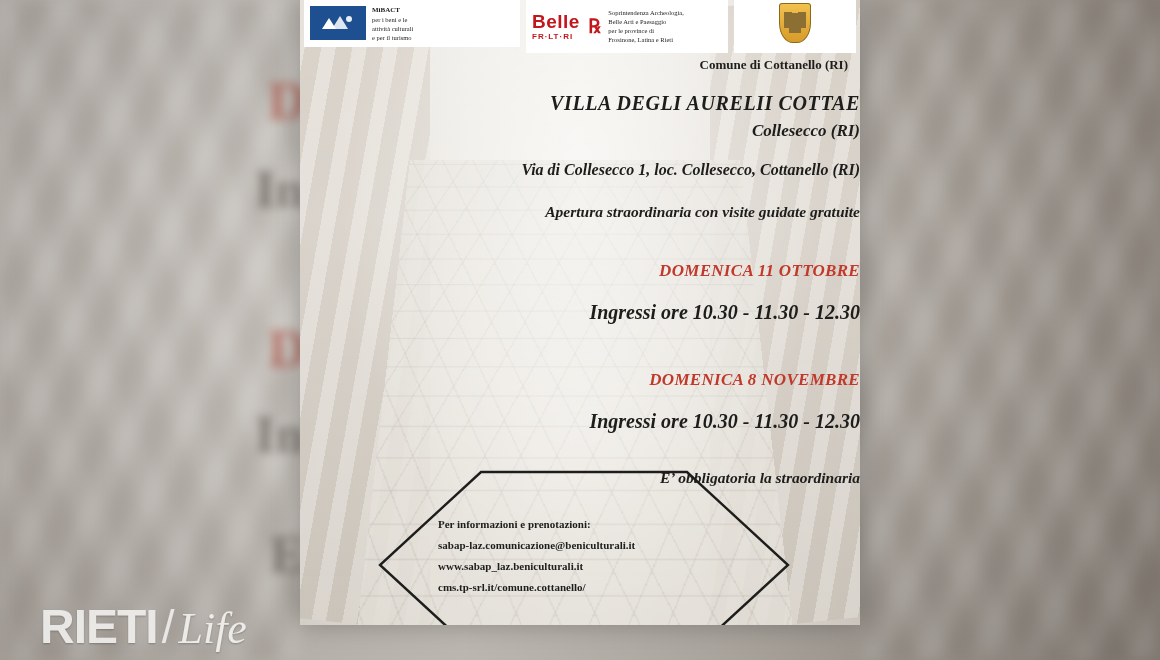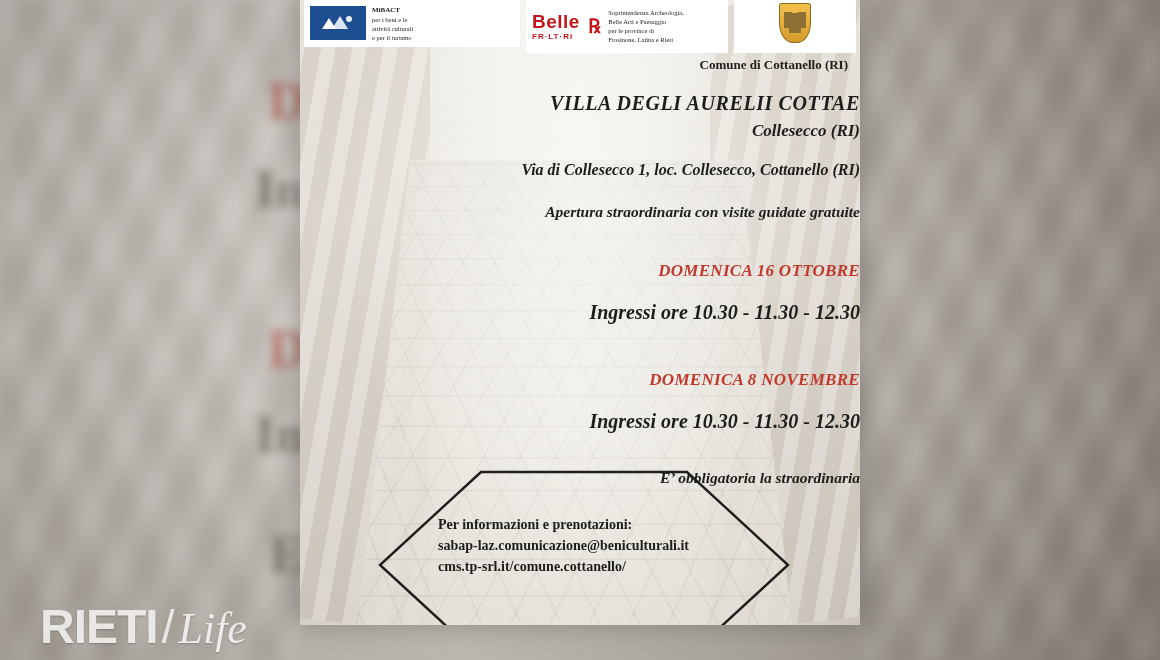--- a/index.html
+++ b/index.html
@@ -302,21 +302,21 @@
     width: 412px;
     height: 190px;
   }
   #hexwrap svg { position: absolute; inset: 0; }
   #hexinfo {
     position: absolute;
     left: 60px;
     top: 44px;
     width: 300px;
     text-align: left;
-    font-size: 14px;
+    font-size: 11px;
     font-weight: bold;
     line-height: 21px;
     color: #1d1d1b;
   }
   #fbrow {
     position: absolute;
     left: 236px;
     bottom: 2px;
     display: flex;
     align-items: center;
@@ -412,36 +412,37 @@
       </div>
 
       <div class="comune-caption">Comune di Cottanello (RI)</div>
 
       <div id="body-text">
         <div class="t-title">VILLA  DEGLI AURELII COTTAE</div>
         <div class="t-sub">Collesecco (RI)</div>
         <div class="t-addr">Via di Collesecco 1, loc. Collesecco, Cottanello (RI)</div>
         <div class="t-open">Apertura straordinaria con visite guidate gratuite</div>
 
-        <div class="t-date">DOMENICA 16 OTTOBRE</div>
+        <div class="t-date">DOMENICA 11 OTTOBRE</div>
         <div class="t-hours">Ingressi ore 10.30 - 11.30 - 12.30</div>
 
         <div class="t-date t-date2">DOMENICA 8 NOVEMBRE</div>
         <div class="t-hours">Ingressi ore 10.30 - 11.30 - 12.30</div>
 
         <div class="t-note">E’ obbligatoria la straordinaria</div>
       </div>
 
       <div id="hexwrap">
         <svg viewBox="0 0 412 190" preserveAspectRatio="none" aria-hidden="true">
           <polygon points="103,2 309,2 410,95 309,188 103,188 2,95" fill="none" stroke="#1d1d1b" stroke-width="2.4"></polygon>
         </svg>
         <div id="hexinfo">
           <div>Per informazioni e prenotazioni:</div>
           <div>sabap-laz.comunicazione@beniculturali.it</div>
+          <div>www.sabap_laz.beniculturali.it</div>
           <div>cms.tp-srl.it/comune.cottanello/</div>
         </div>
         <div id="fbrow">
           <div class="fb">f</div>
           <div class="handle">@sabap.lazio</div>
         </div>
       </div>
 
     </div>
   </div>

